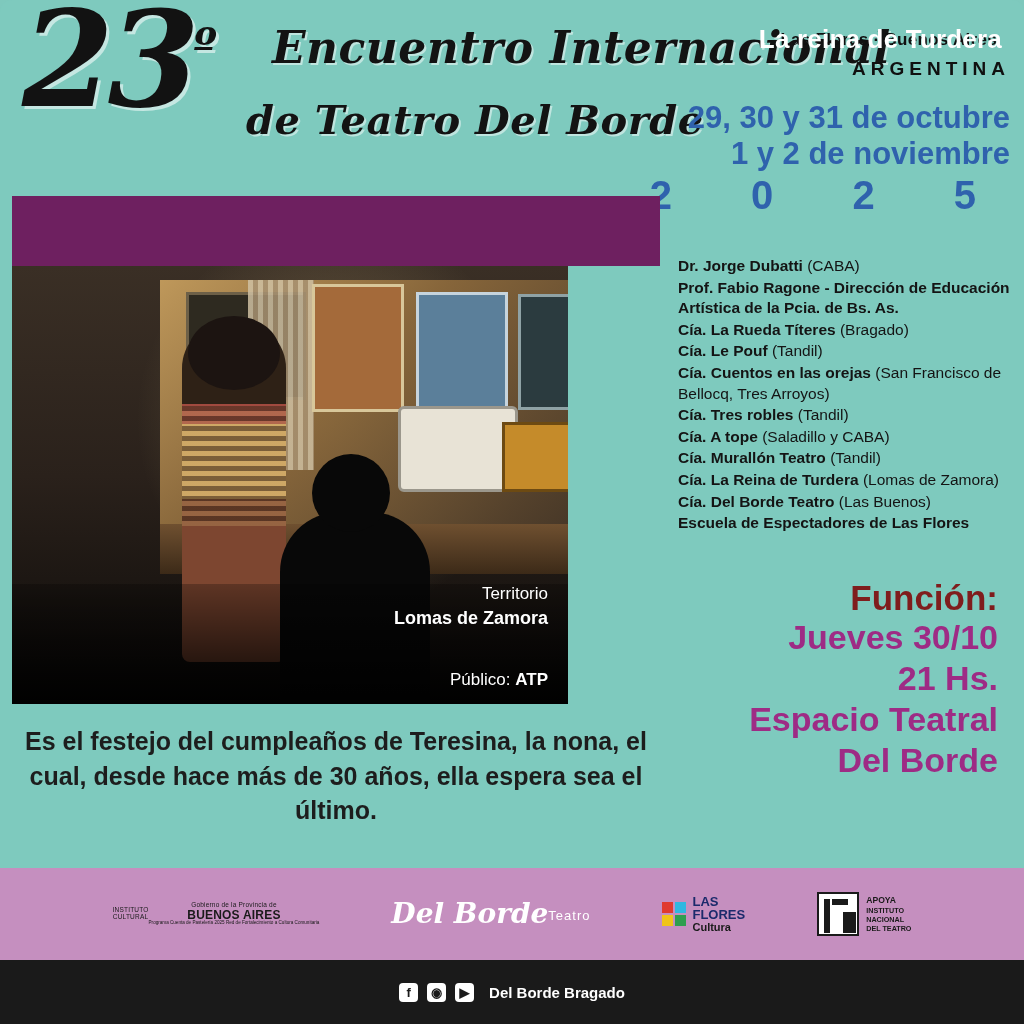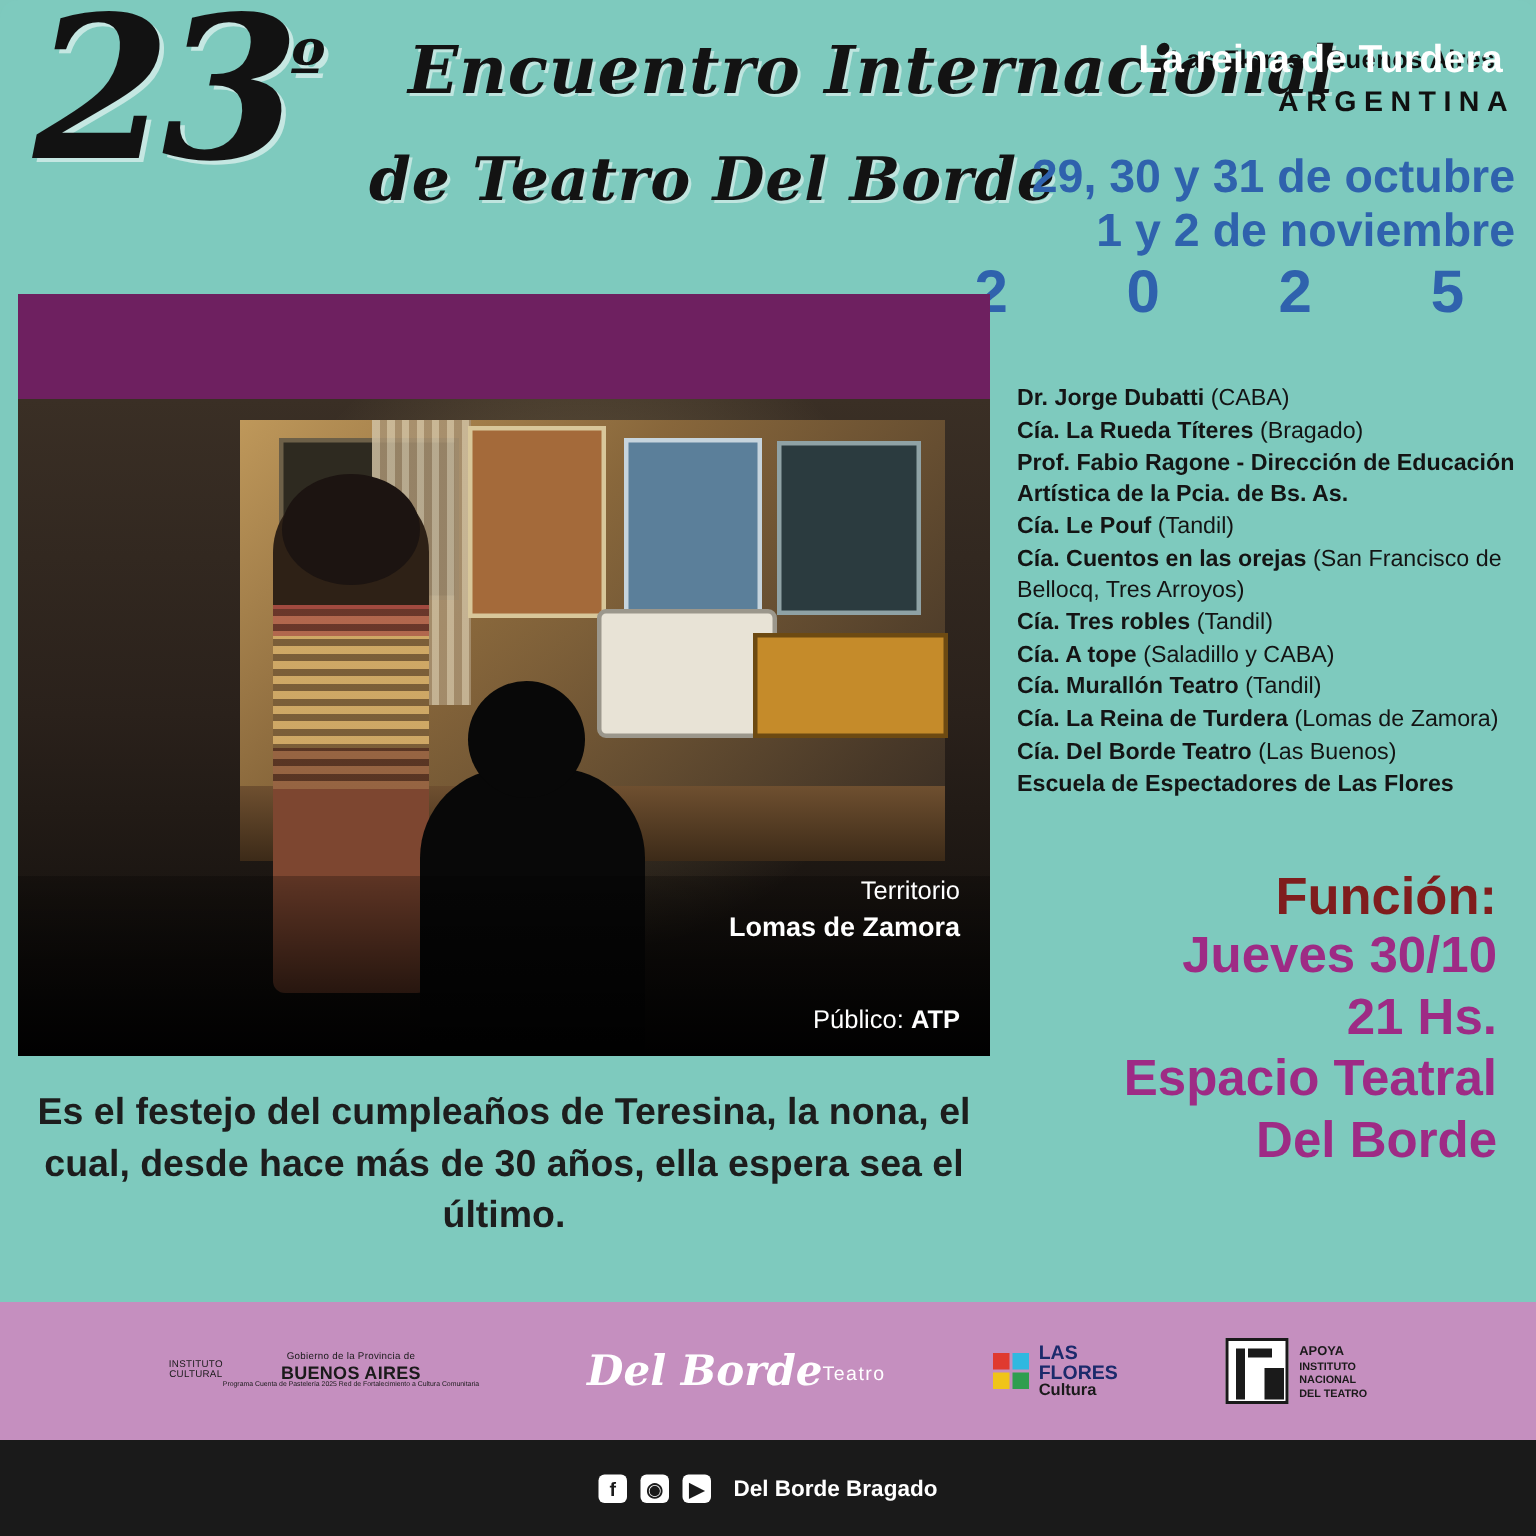--- a/index.html
+++ b/index.html
@@ -124,21 +124,21 @@
     color: #ffffff;
     font-size: 26px;
     font-weight: bold;
     letter-spacing: .2px;
   }
 
   .photo {
     position: absolute;
     left: 12px;
     top: 266px;
-    width: 648px;
+    width: 556px;
     height: 438px;
     overflow: hidden;
     background: #be185d;
   }
   .photo .bg {
     position: absolute;
     inset: 0;
     background:
       radial-gradient(circle at 58% 35%, rgba(255,224,150,.30), rgba(0,0,0,0) 46%),
       linear-gradient(180deg,#3a2f25 0%,#2a211b 48%,#0d0b09 100%);
@@ -341,22 +341,22 @@
     <div class="photo-meta publico">
       <span>Público:</span>
       <b>ATP</b>
     </div>
   </div>
 
   <div class="synopsis">Es el festejo del cumpleaños de Teresina, la nona, el cual, desde hace más de 30 años, ella espera sea el último.</div>
 
   <div class="lineup">
     <div class="entry"><b>Dr. Jorge Dubatti</b> <span class="place">(CABA)</span></div>
+    <div class="entry"><b>Prof. Fabio Ragone - Dirección de Educación Artística de la Pcia. de Bs. As.</b> <span class="place"></span></div>
     <div class="entry"><b>Cía. La Rueda Títeres</b> <span class="place">(Bragado)</span></div>
-    <div class="entry"><b>Prof. Fabio Ragone - Dirección de Educación Artística de la Pcia. de Bs. As.</b> <span class="place"></span></div>
     <div class="entry"><b>Cía. Le Pouf</b> <span class="place">(Tandil)</span></div>
     <div class="entry"><b>Cía. Cuentos en las orejas</b> <span class="place">(San Francisco de Bellocq, Tres Arroyos)</span></div>
     <div class="entry"><b>Cía. Tres robles</b> <span class="place">(Tandil)</span></div>
     <div class="entry"><b>Cía. A tope</b> <span class="place">(Saladillo y CABA)</span></div>
     <div class="entry"><b>Cía. Murallón Teatro</b> <span class="place">(Tandil)</span></div>
     <div class="entry"><b>Cía. La Reina de Turdera</b> <span class="place">(Lomas de Zamora)</span></div>
     <div class="entry"><b>Cía. Del Borde Teatro</b> <span class="place">(Las Buenos)</span></div>
     <div class="entry"><b>Escuela de Espectadores de Las Flores</b> <span class="place"></span></div>
   </div>
 

